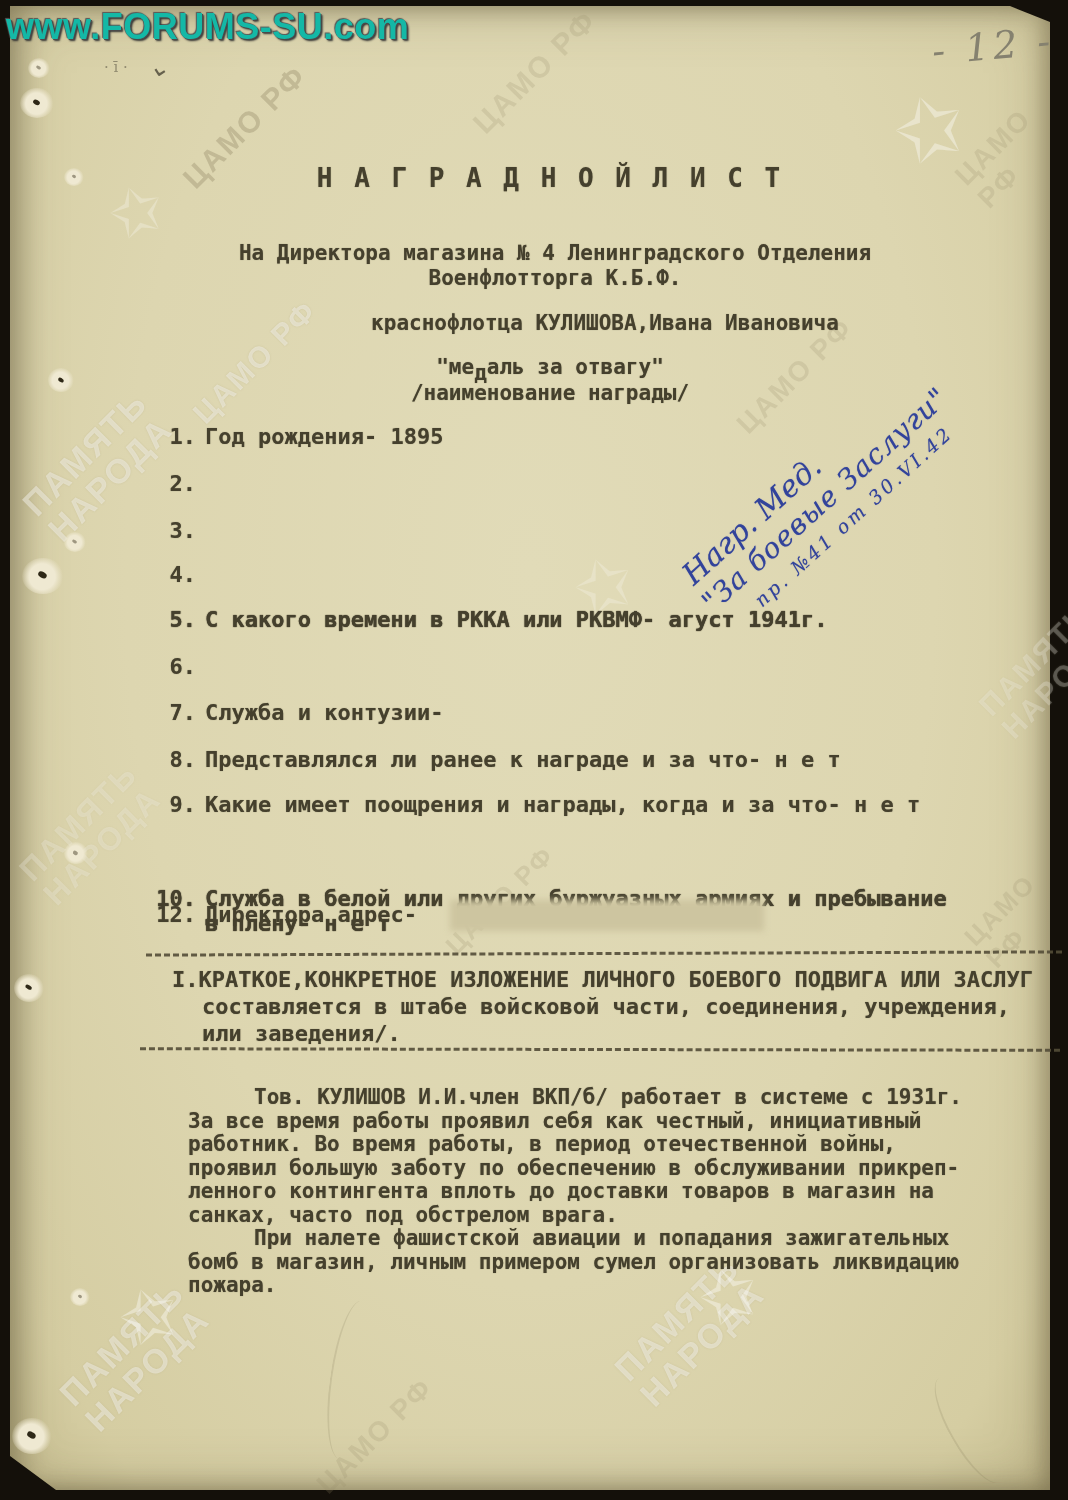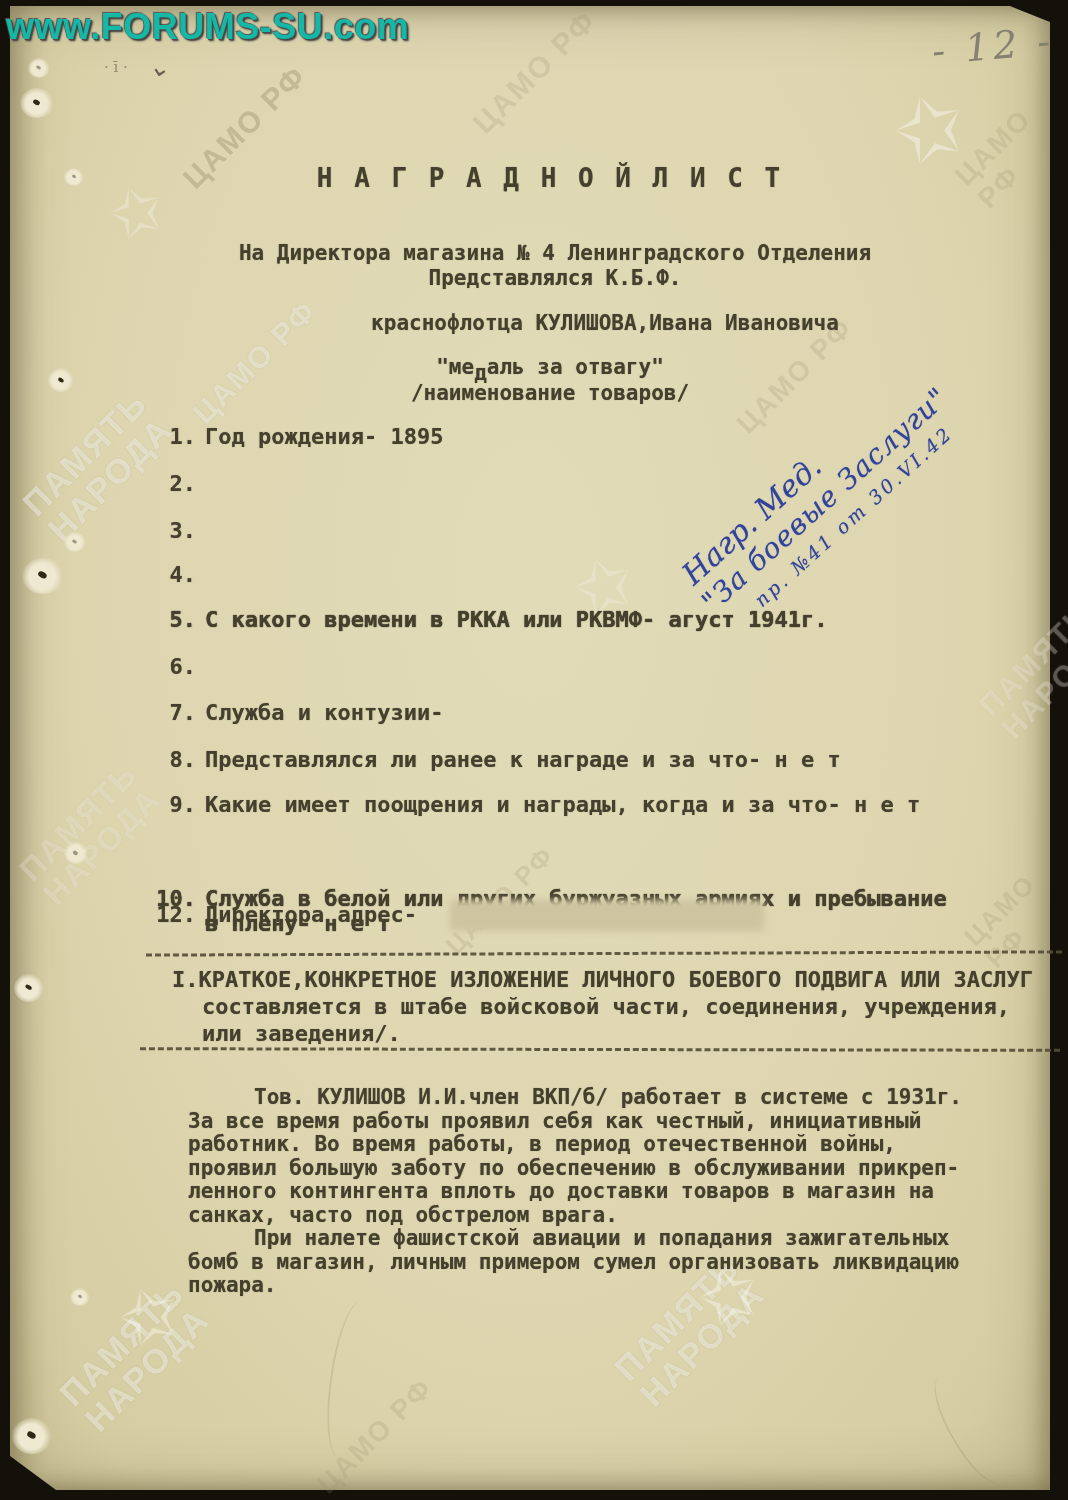--- a/index.html
+++ b/index.html
@@ -131,24 +131,24 @@
   <div class="pencil-mark" style="left:150px;top:52px;font-size:26px;transform:rotate(12deg);">⌄</div>
   <div class="pencil-mark" style="left:104px;top:58px;font-size:15px;opacity:.5;">· ī ·</div>
 </div>
 
 <div class="site-wm">www.FORUMS-SU.com</div>
 <div class="page-num">- 12 -</div>
 
 <div class="doc-title typed">Н А Г Р А Д Н О Й    Л И С Т</div>
 
 <div class="hdr1 typed">На Директора магазина № 4 Ленинградского Отделения</div>
-<div class="hdr2 typed">Представлялся К.Б.Ф.</div>
+<div class="hdr2 typed">Военфлотторга К.Б.Ф.</div>
 <div class="name-line typed">краснофлотца КУЛИШОВА,Ивана Ивановича</div>
 <div class="award-line typed"><span>"ме</span><span class="drop">д</span><span>аль за отвагу"</span></div>
-<div class="award-cap typed">/наименование товаров/</div>
+<div class="award-cap typed">/наименование награды/</div>
 
 <div class="item typed" style="top:424px;">
     <span class="inum">1.</span>
     <span class="itext">Год рождения- 1895</span>
   </div>
 <div class="item typed" style="top:471px;">
     <span class="inum">2.</span>
   </div>
 <div class="item typed" style="top:518px;">
     <span class="inum">3.</span>

